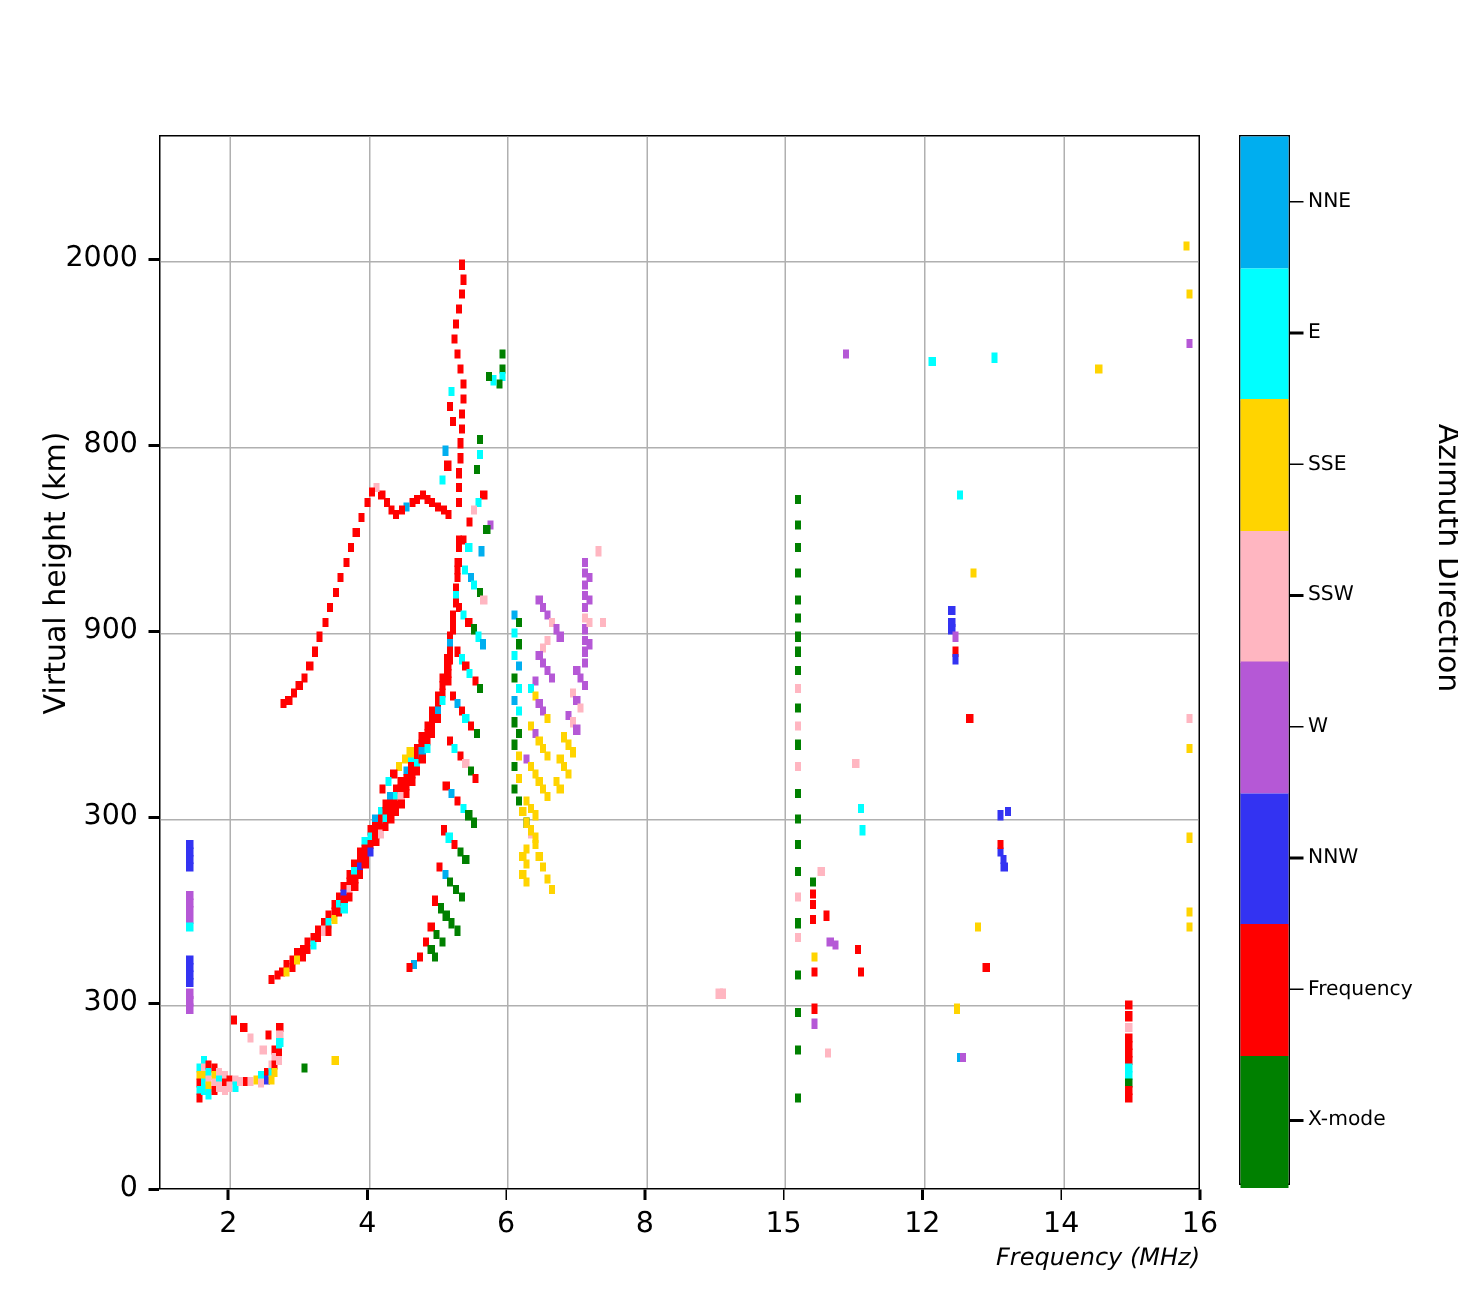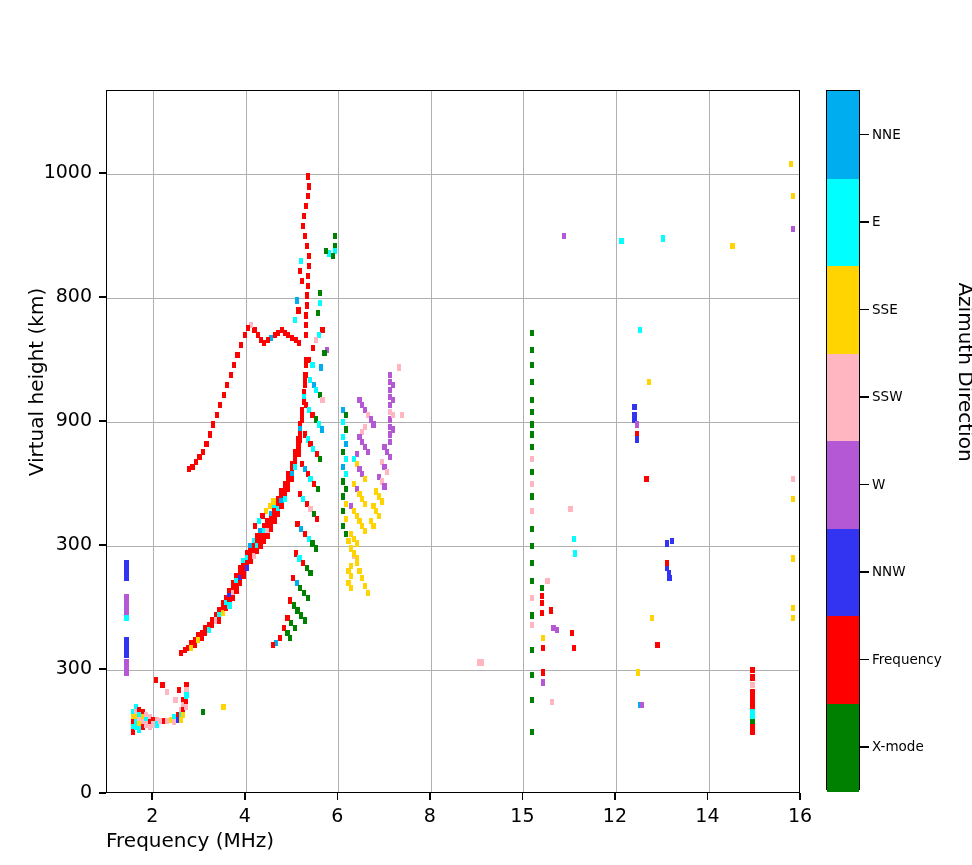--- a/index.html
+++ b/index.html
@@ -18,21 +18,21 @@
   .gl.v{width:1px;top:0;bottom:0;}
   .gl.h{height:1px;left:0;right:0;}
 
   #points{position:absolute;inset:0;}
   .pt{position:absolute;}
 
   
   .tick{position:absolute;background:#000;}
   .xtl{position:absolute;font-size:19px;text-align:center;width:60px;}
   .ytl{position:absolute;font-size:19px;text-align:right;width:70px;}
-  #xlabel{position:absolute;left:106px;top:828px;width:694px;text-align:left;font-size:20px;}
+  #xlabel{position:absolute;left:106px;top:828px;width:694px;text-align:right;font-size:16px;font-style:italic;}
   #ylabel{position:absolute;left:-94px;top:370px;width:260px;text-align:center;font-size:20px;
           transform:rotate(-90deg);transform-origin:center;}
 
   
   #cbwrap{position:absolute;left:826px;top:90px;width:34px;height:700px;
           border:1.4px solid #000;box-sizing:border-box;}
   .cbseg{position:absolute;left:0;right:0;}
   .cbtick{position:absolute;left:34px;width:9px;height:1.5px;background:#000;}
   .cblab{position:absolute;left:46px;font-size:13.5px;white-space:nowrap;transform:translateY(-50%);}
   #cblabel{position:absolute;left:836px;top:360px;width:260px;text-align:center;font-size:20px;
@@ -631,21 +631,21 @@
     <div class="ytl" style="left: 22px; top: 780px;">0</div>
     <div class="tick" style="left: 99px; top: 668.214px; width: 7px; height: 1.6px;"></div>
     <div class="ytl" style="left: 22px; top: 656.014px;">300</div>
     <div class="tick" style="left: 99px; top: 544.228px; width: 7px; height: 1.6px;"></div>
     <div class="ytl" style="left: 22px; top: 532.028px;">300</div>
     <div class="tick" style="left: 99px; top: 420.242px; width: 7px; height: 1.6px;"></div>
     <div class="ytl" style="left: 22px; top: 408.042px;">900</div>
     <div class="tick" style="left: 99px; top: 296.256px; width: 7px; height: 1.6px;"></div>
     <div class="ytl" style="left: 22px; top: 284.056px;">800</div>
     <div class="tick" style="left: 99px; top: 172.271px; width: 7px; height: 1.6px;"></div>
-    <div class="ytl" style="left: 22px; top: 160.071px;">1000</div>
+    <div class="ytl" style="left: 22px; top: 160.071px;">2000</div>
     <div class="cbtick" style="left: 860px; top: 133.8px;"></div>
     <div class="cblab" style="left: 872px; top: 133.8px;">NNE</div>
     <div class="cbtick" style="left: 860px; top: 221.3px;"></div>
     <div class="cblab" style="left: 872px; top: 221.3px;">E</div>
     <div class="cbtick" style="left: 860px; top: 308.8px;"></div>
     <div class="cblab" style="left: 872px; top: 308.8px;">SSE</div>
     <div class="cbtick" style="left: 860px; top: 396.3px;"></div>
     <div class="cblab" style="left: 872px; top: 396.3px;">SSW</div>
     <div class="cbtick" style="left: 860px; top: 483.8px;"></div>
     <div class="cblab" style="left: 872px; top: 483.8px;">W</div>

